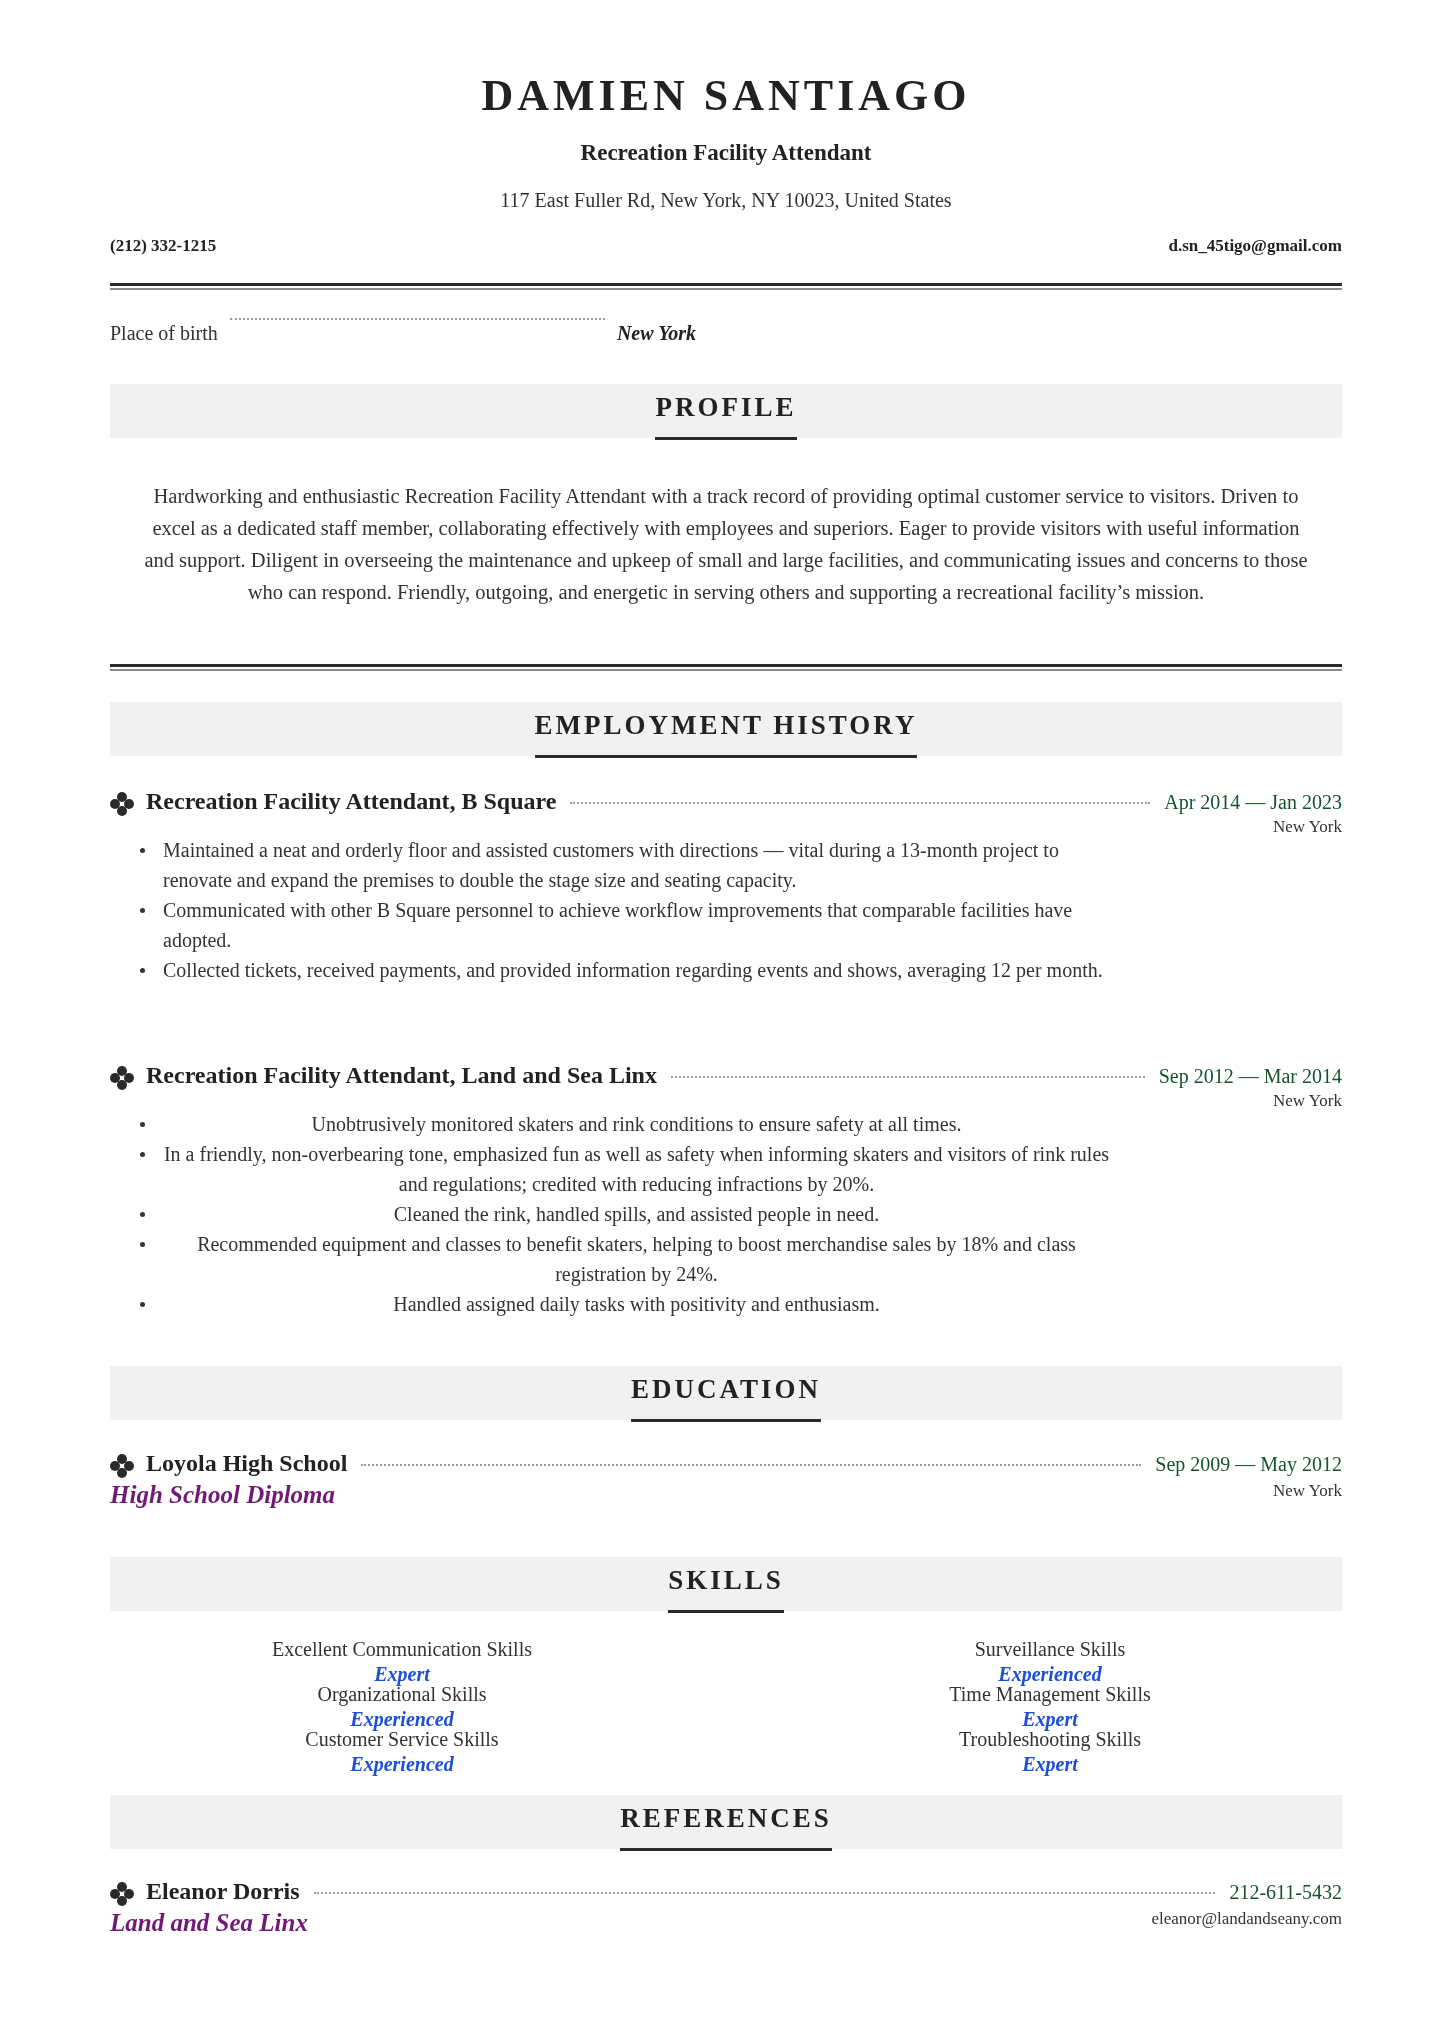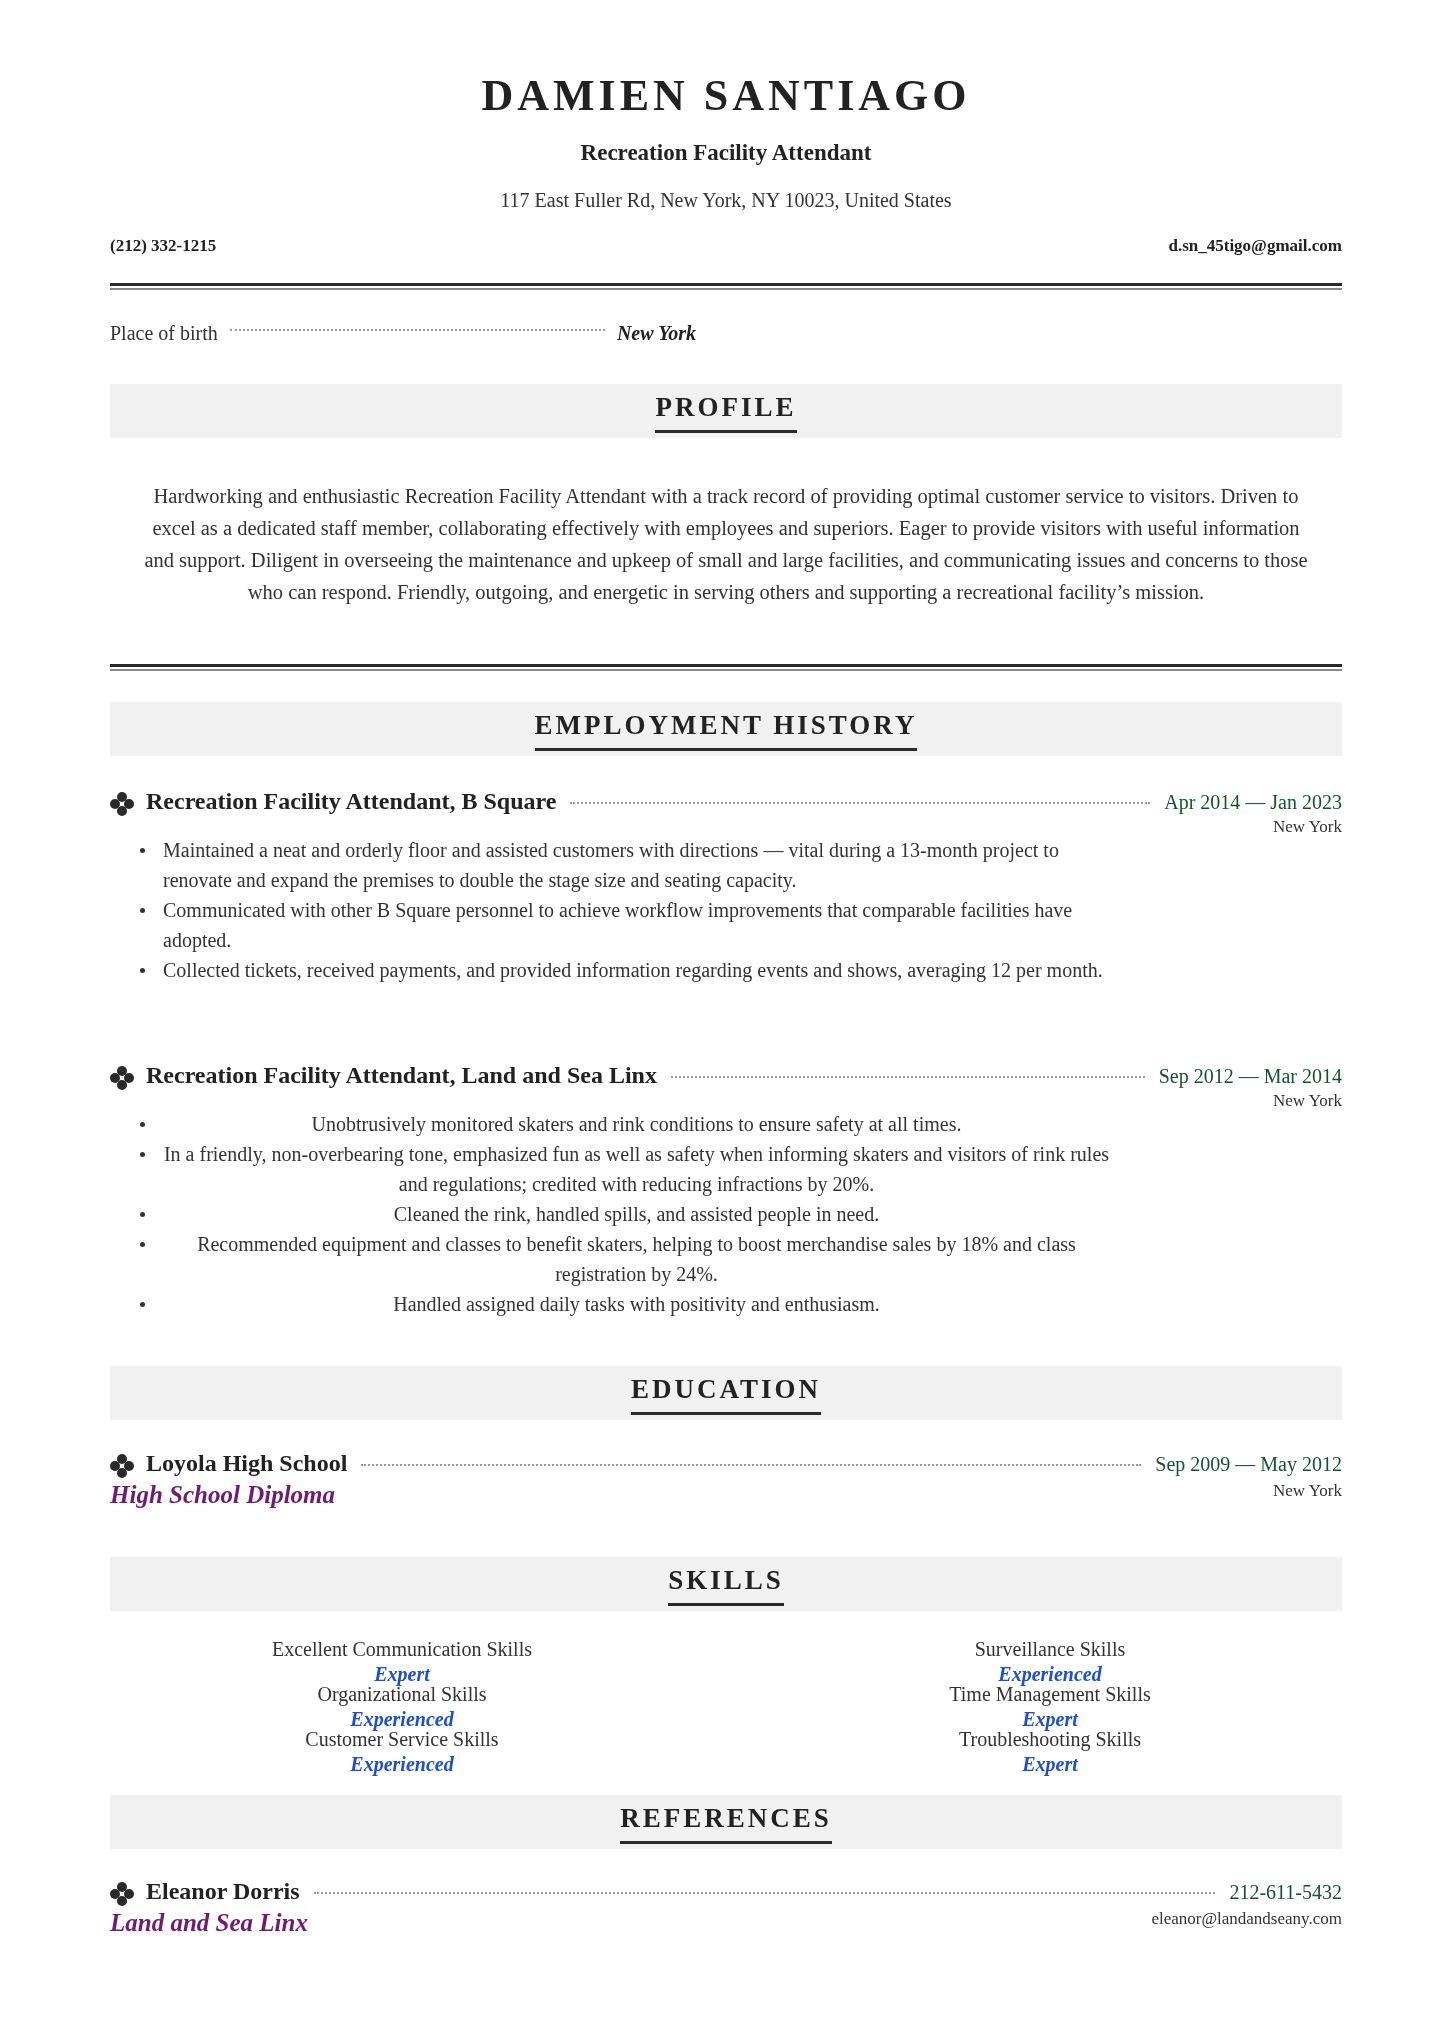--- a/index.html
+++ b/index.html
@@ -31,34 +31,34 @@
     display: flex; justify-content: space-between;
     font-size: 17px; font-weight: bold; color: #222;
   }
   .double-rule { position: absolute; left: 0; width: 100%; height: 8px; }
   .double-rule .thick { height: 3px; background: #2a2a2a; }
   .double-rule .thin { height: 2px; background: #8a8a8a; margin-top: 2px; }
 
   
   .pob-row {
     position: absolute; top: 322px; left: 0; width: 586px;
-    display: flex; align-items: center; font-size: 20px; color: #333;
+    display: flex; align-items: flex-start; font-size: 20px; color: #333;
   }
   .dots { flex: 1; border-bottom: 2px dotted #9a9a9a; margin: 0 12px; transform: translateY(-4px); }
   .pob-value { font-style: italic; font-weight: bold; color: #222; }
 
   
   .band {
     position: absolute; left: 0; width: 100%; height: 54px;
     background: #f1f1f1; text-align: center;
   }
   .band-title {
     display: inline-block; margin-top: 8px;
     font-size: 27px; font-weight: bold; letter-spacing: 3px; color: #222;
-    padding-bottom: 8px; border-bottom: 3px solid #2a2a2a; line-height: 30px;
+    padding-bottom: 15px; border-bottom: 3px solid #2a2a2a; line-height: 30px;
   }
 
   
   .profile-text {
     position: absolute; top: 480px; left: 30px; width: 1172px;
     text-align: center; font-size: 20.5px; line-height: 32px; color: #333;
   }
 
   
   .entry { position: absolute; left: 0; width: 100%; }

